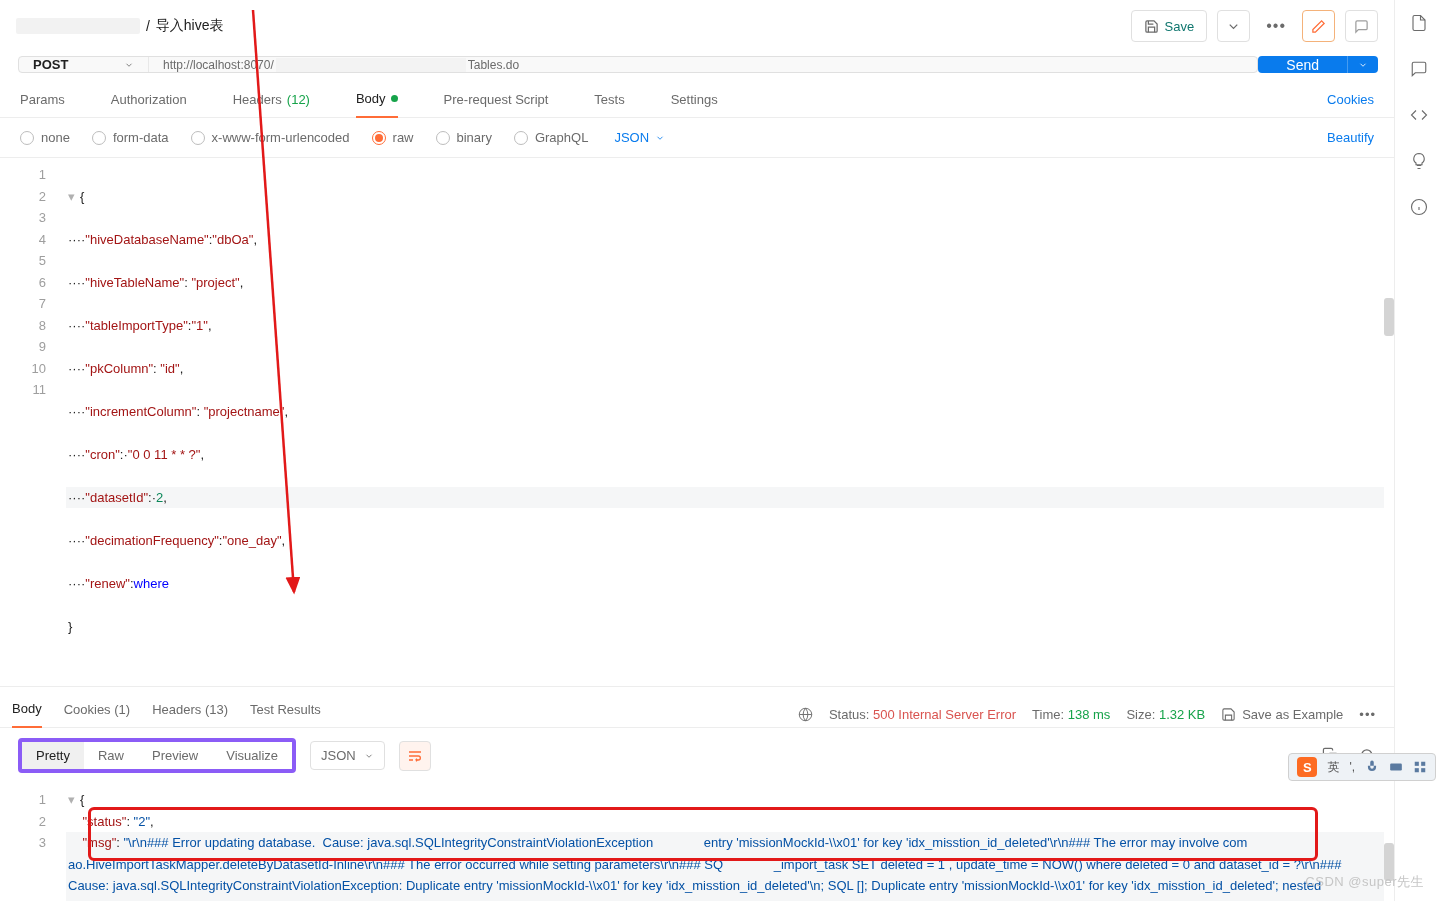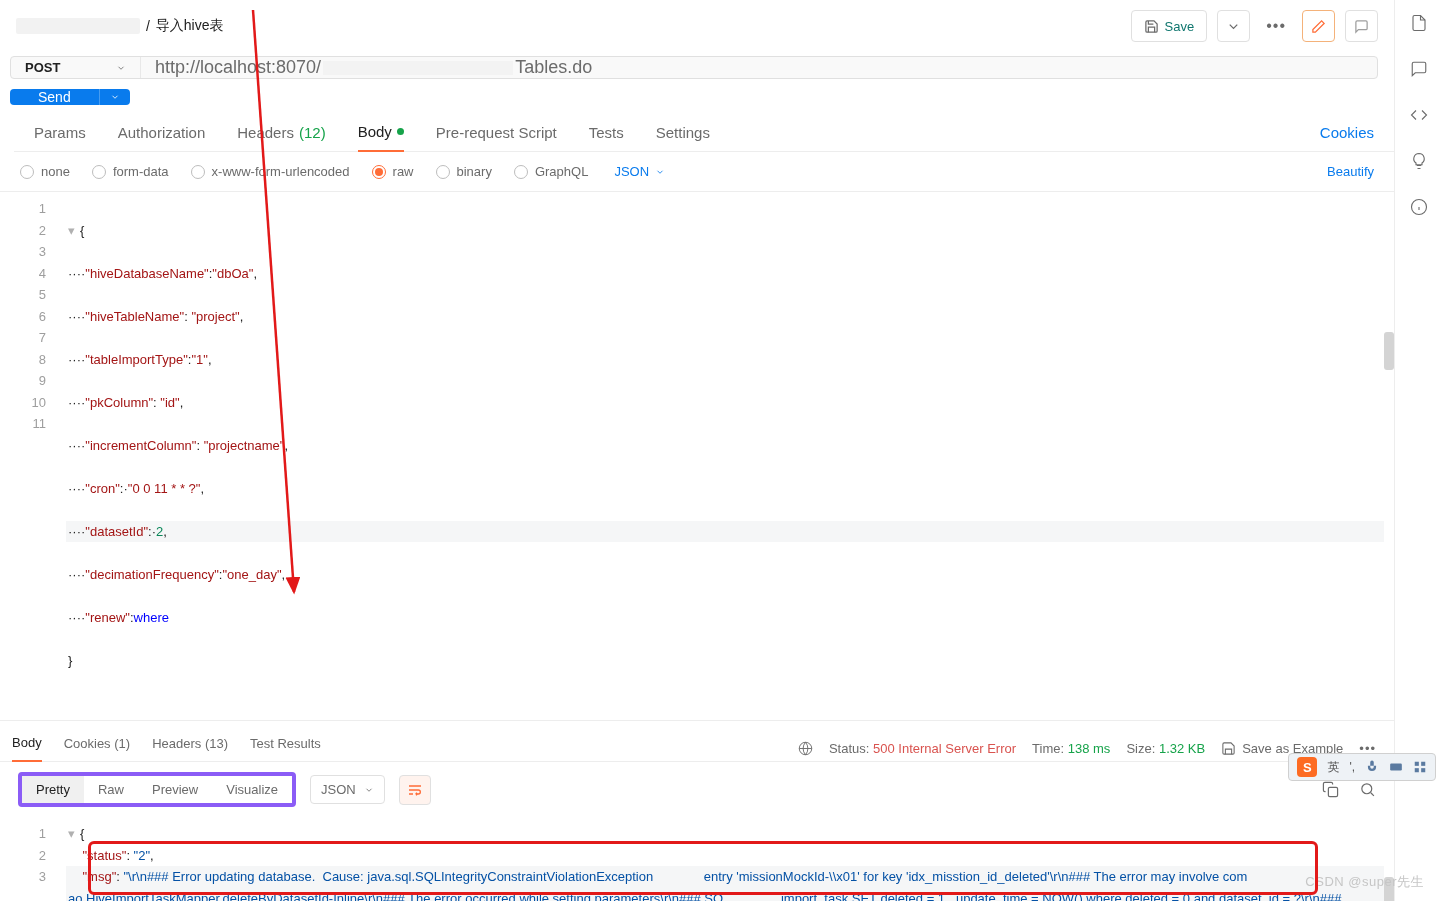--- a/index.html
+++ b/index.html
@@ -12,33 +12,33 @@
 .hdr { display: flex; align-items: center; padding: 10px 16px 14px 16px; gap: 10px; }
 .breadcrumb { flex: 1; font-size: 14px; display: flex; align-items: center; gap: 6px; }
 .breadcrumb .obscured { background: #f2f2f2; color: #f2f2f2; border-radius: 2px; padding: 0 60px; }
 .hdr .btn { height: 32px; border: 1px solid #e0e0e0; border-radius: 4px; background: #fff; display: inline-flex; align-items: center; gap: 6px; padding: 0 12px; font-size: 13px; color: #0f766e; cursor: pointer; }
 .hdr .btn.icon-only { padding: 0 8px; }
 .hdr .btn.orange { border-color: #f4b27a; }
 .hdr .btn svg { width: 15px; height: 15px; }
 .hdr .ellipsis { color: #6b6b6b; padding: 0 6px; cursor: pointer; font-size: 16px; letter-spacing: 1px; }
 
 
-.url-row { display: flex; gap: 10px; padding: 0 16px 8px 10px; flex-direction: column; }
+.url-row { display: flex; padding: 0 16px 8px 18px; }
 .method-url { flex: 1; display: flex; border: 1px solid #e0e0e0; background: #f9f9f9; border-radius: 4px; overflow: hidden; }
 .method { width: 130px; display: flex; align-items: center; justify-content: space-between; padding: 0 14px; font-weight: 600; font-size: 13px; border-right: 1px solid #e8e8e8; cursor: pointer; }
 .method svg { width: 10px; height: 10px; }
-.url { flex: 1; display: flex; align-items: center; padding: 0 14px; color: #6b6b6b; font-size: 18px; }
+.url { flex: 1; display: flex; align-items: center; padding: 0 14px; color: #6b6b6b; font-size: 12px; }
 .url .blank { background: #f3f3f3; display: inline-block; width: 190px; height: 14px; margin: 0 2px; }
 .send-btn { display: flex; align-items: stretch; }
 .send-btn .lbl { background: #097bed; color: #fff; font-weight: 400; font-size: 14px; border: none; padding: 0 28px; border-radius: 4px 0 0 4px; cursor: pointer; }
 .send-btn .drop { background: #097bed; color: #fff; border: none; border-left: 1px solid rgba(255,255,255,.25); padding: 0 10px; border-radius: 0 4px 4px 0; cursor: pointer; display: flex; align-items: center; }
 .send-btn .drop svg { width: 10px; height: 10px; stroke: #fff; }
 
 
-.tabs { display: flex; align-items: center; gap: 32px; padding: 10px 20px 0 20px; border-bottom: 1px solid #ededed; font-size: 15px; color: #6b6b6b; position: relative; margin-left: 14px; }
+.tabs { display: flex; align-items: center; gap: 46px; padding: 10px 20px 0 20px; border-bottom: 1px solid #ededed; font-size: 13px; color: #6b6b6b; position: relative; }
 .tabs .tab { padding-bottom: 10px; cursor: pointer; display: flex; align-items: center; gap: 5px; }
 .tabs .tab.active { color: #212121; border-bottom: 2px solid #ff6c37; margin-bottom: -1px; font-weight: 500; }
 .tabs .tab .count { color: #16a34a; }
 .tabs .dot { width: 7px; height: 7px; border-radius: 50%; background: #16a34a; }
 .tabs .right-link { margin-left: auto; color: #097bed; font-weight: 500; cursor: pointer; padding-bottom: 10px; }
 
 
 .body-types { display: flex; align-items: center; gap: 22px; padding: 12px 20px; border-bottom: 1px solid #ededed; font-size: 13px; color: #6b6b6b; }
 .body-types label { display: inline-flex; align-items: center; gap: 7px; cursor: pointer; }
 .radio { width: 14px; height: 14px; border-radius: 50%; border: 1.6px solid #bdbdbd; display: inline-block; position: relative; }

